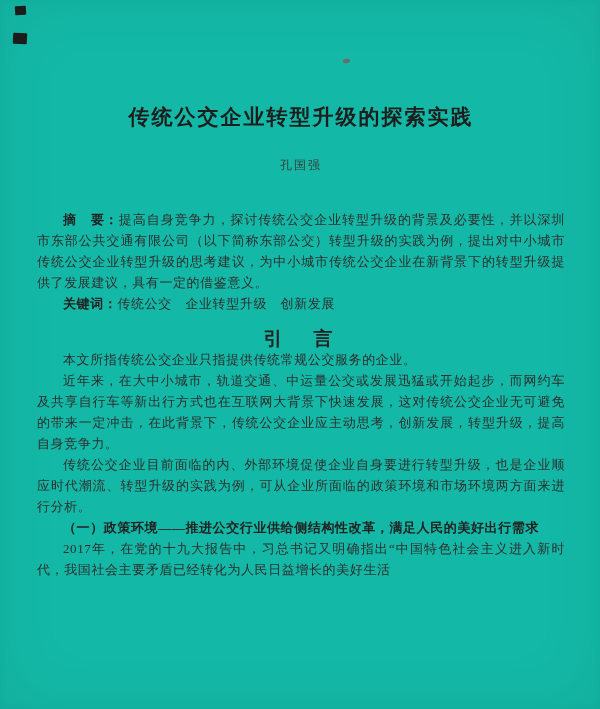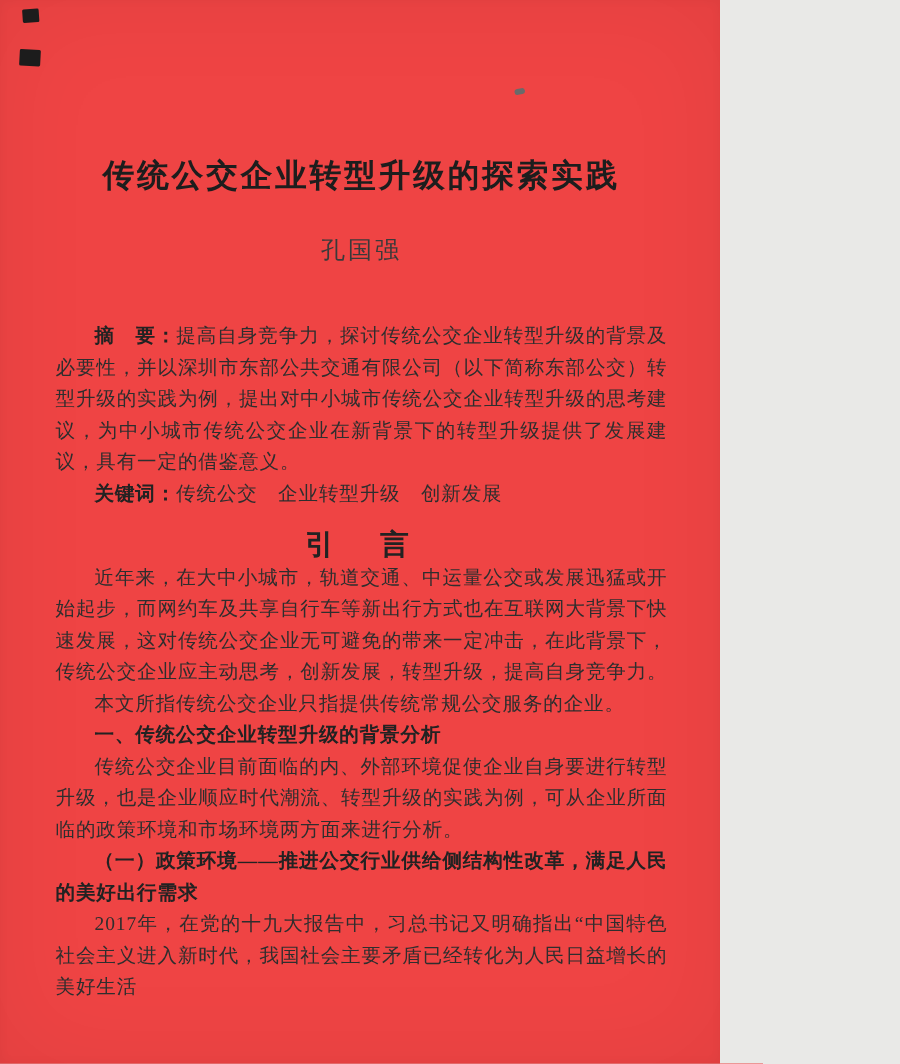--- a/index.html
+++ b/index.html
@@ -4,23 +4,23 @@
 <style>
   * { margin: 0; padding: 0; box-sizing: border-box; }
   html, body { width: 600px; height: 709px; }
   body {
     background: #e9e9e7;
     font-family: "Liberation Serif", serif;
     overflow: hidden;
   }
   .page {
     position: relative;
-    width: 480px;
+    width: 600px;
     height: 709px;
-    background: #ef4444;
+    background: #14b8a6;
     color: #2b2b2b;
     overflow: hidden;
     box-shadow: inset 0 0 70px rgba(0,0,0,0.06), inset 0 0 8px rgba(0,0,0,0.04);
   }
   
   .scan-mark { position: absolute; background: #1c1c1c; }
   .m1 { left: 15px; top: 6px;  width: 11px; height: 9px;  transform: rotate(-4deg); border-radius: 1px; }
   .m2 { left: 13px; top: 33px; width: 14px; height: 11px; transform: rotate(3deg);  border-radius: 1px; }
   .m3 { left: 343px; top: 59px; width: 7px; height: 4px; background: #6a6a6a; border-radius: 2px; transform: rotate(-10deg); }
 
@@ -35,21 +35,21 @@
     text-align: center;
     font-size: 21px;
     line-height: 28px;
     font-weight: 700;
     letter-spacing: 2px;
     color: #1d1d1d;
   }
   .author {
     margin-top: 26px;
     text-align: center;
-    font-size: 16px;
+    font-size: 12px;
     letter-spacing: 2px;
     color: #3a3a3a;
   }
   .abstract { margin-top: 35px; }
   .para {
     font-size: 13px;
     line-height: 21px;
     letter-spacing: 0.6px;
     text-align: justify;
     text-indent: 2em;
@@ -89,25 +89,24 @@
     <h1 class="title">传统公交企业转型升级的探索实践</h1>
 
     <div class="author">孔国强</div>
 
     <p class="para abstract"><span class="bold">摘　要：</span><span>提高自身竞争力，探讨传统公交企业转型升级的背景及必要性，并以深圳市东部公共交通有限公司（以下简称东部公交）转型升级的实践为例，提出对中小城市传统公交企业转型升级的思考建议，为中小城市传统公交企业在新背景下的转型升级提供了发展建议，具有一定的借鉴意义。</span></p>
 
     <p class="para"><span class="bold">关键词：</span><span>传统公交　企业转型升级　创新发展</span></p>
 
     <h2 class="intro-heading">引　言</h2>
 
+    <p class="para">本文所指传统公交企业只指提供传统常规公交服务的企业。</p>
+
     <p class="para">近年来，在大中小城市，轨道交通、中运量公交或发展迅猛或开始起步，而网约车及共享自行车等新出行方式也在互联网大背景下快速发展，这对传统公交企业无可避免的带来一定冲击，在此背景下，传统公交企业应主动思考，创新发展，转型升级，提高自身竞争力。</p>
 
-    <p class="para">本文所指传统公交企业只指提供传统常规公交服务的企业。</p>
-
-    <h3 class="sub-heading">一、传统公交企业转型升级的背景分析</h3>
 
     <p class="para">传统公交企业目前面临的内、外部环境促使企业自身要进行转型升级，也是企业顺应时代潮流、转型升级的实践为例，可从企业所面临的政策环境和市场环境两方面来进行分析。</p>
 
     <h3 class="sub-heading">（一）政策环境——推进公交行业供给侧结构性改革，满足人民的美好出行需求</h3>
 
 
     <p class="para">2017年，在党的十九大报告中，习总书记又明确指出“中国特色社会主义进入新时代，我国社会主要矛盾已经转化为人民日益增长的美好生活</p>
 
   </div>
 </div>

